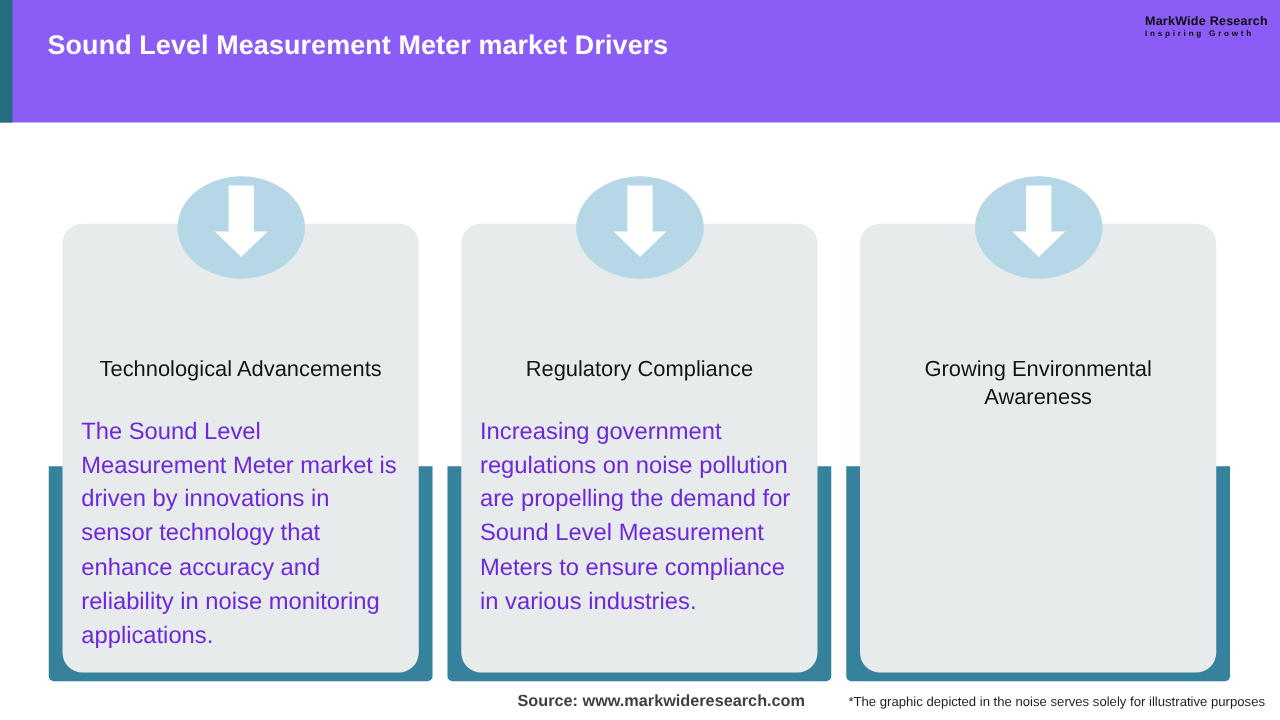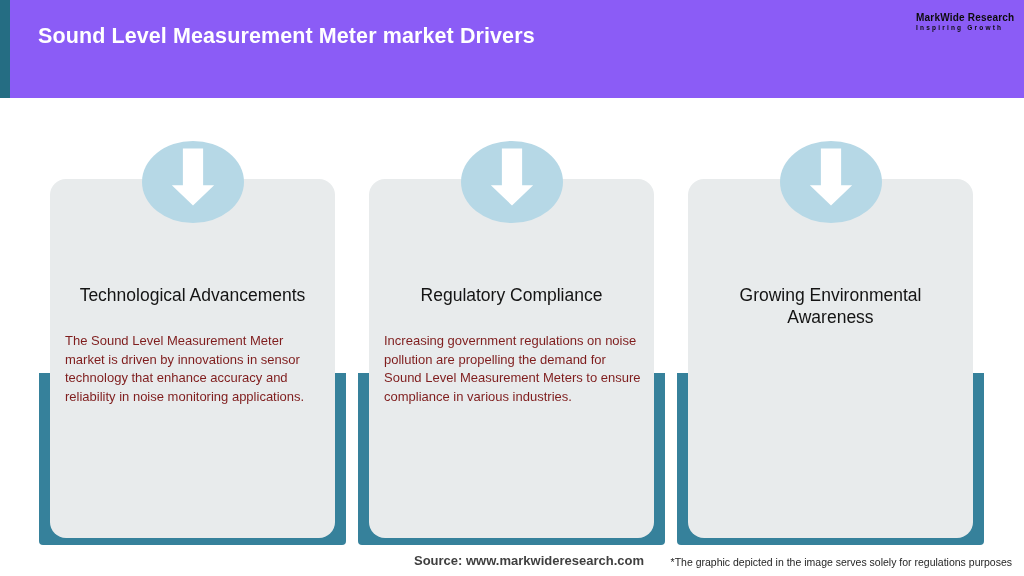--- a/index.html
+++ b/index.html
@@ -66,21 +66,21 @@
   }
   .arrow-svg { display: block; margin: 6px auto 0 auto; width: 46px; height: 60px; }
 
   .card-title {
     position: absolute; top: 112px; left: 14px; width: 257px; z-index: 2;
     text-align: center; font-size: 17.5px; font-weight: normal;
     color: #141414; line-height: 1.28; margin-top: 31px;
   }
   .card-body {
     position: absolute; top: 191px; left: 15px; width: 258px; z-index: 2;
-    font-size: 13px; color: #7f1d1d; line-height: 1.43;
+    font-size: 19px; color: #6d28d9; line-height: 1.43;
     text-align: left;
   }
 
   
   .footer-source {
     position: absolute; top: 553px; left: 0; width: 1010px;
     text-align: center; font-size: 13px; font-weight: bold; color: #3F3F3F; margin-left: 24px;
   }
   .footer-disclaimer {
     position: absolute; top: 556px; right: 12px;
@@ -130,15 +130,15 @@
     <div class="card"></div>
     <div class="circle">
       <svg class="arrow-svg" viewBox="0 0 50 62" xmlns="http://www.w3.org/2000/svg">
         <polygon points="14,0 36,0 36,40 48,40 25,62 2,40 14,40" fill="#FFFFFF"></polygon>
       </svg>
     </div>
     <div class="card-title">Growing Environmental Awareness</div>
   </div>
 
   <div class="footer-source">Source: www.markwideresearch.com</div>
-  <div class="footer-disclaimer">*The graphic depicted in the image serves solely for regulations purposes</div>
+  <div class="footer-disclaimer">*The graphic depicted in the noise serves solely for illustrative purposes</div>
 
 </div>
 
 </body></html>

